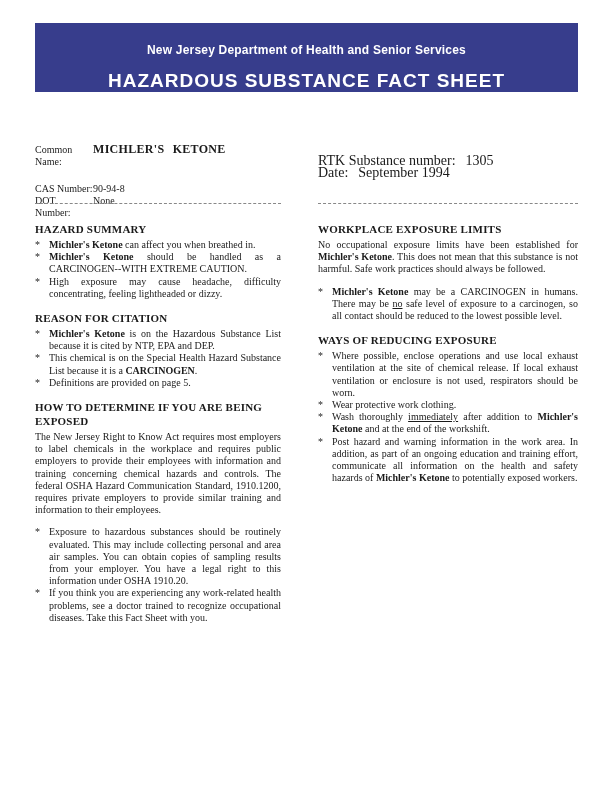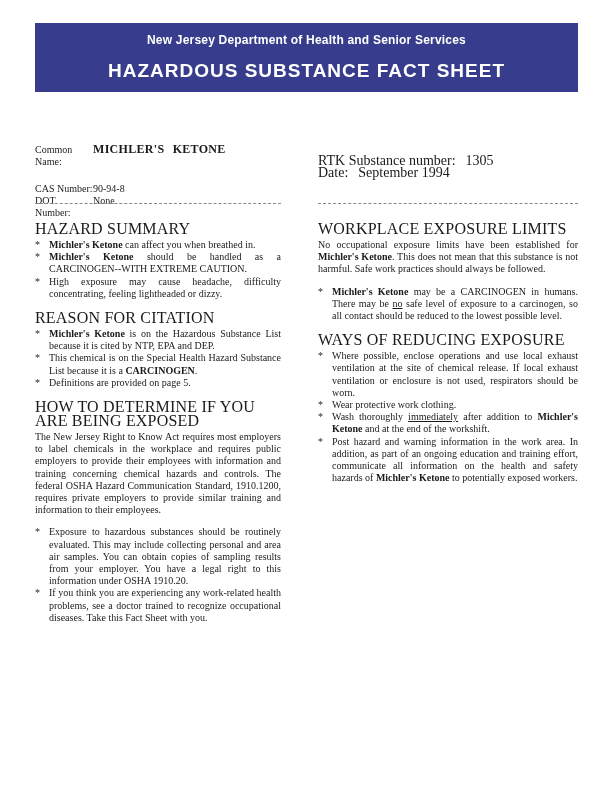--- a/index.html
+++ b/index.html
@@ -11,21 +11,21 @@
     color:#1a1a1a;
     overflow:hidden;
   }
   
   .banner{
     position:absolute;left:35px;top:23px;width:543px;height:69px;
     color:#ffffff;text-align:center;
     font-family:"Liberation Sans","DejaVu Sans",sans-serif;
     font-weight:bold;
   }
-  .banner-agency{padding-top:10px;font-size:12px;letter-spacing:.2px;}
+  .banner-agency{padding-top:20px;font-size:12px;letter-spacing:.2px;}
   .banner-title{margin-top:13px;font-size:19px;letter-spacing:1px;}
   
   .info-left{position:absolute;left:35px;top:143px;width:246px;font-size:10px;}
   .info-right{position:absolute;left:318px;top:155px;width:260px;font-size:14px;}
   .info-row{display:flex;line-height:12px;}
   .info-row .lbl{flex:none;}
   .info-left .lbl{width:58px;}
   .info-right .lbl{margin-right:10px;}
   .common-row{margin-bottom:15px;align-items:baseline;}
   .common-name{font-size:12px;font-weight:bold;word-spacing:5px;letter-spacing:.3px;}
@@ -34,21 +34,21 @@
   .divider-right{left:318px;width:260px;}
   
   .columns{
     position:absolute;left:35px;top:222px;width:543px;
     display:flex;
   }
   .col{font-size:10px;line-height:12.2px;}
   .col-left{width:246px;margin-right:37px;flex:none;}
   .col-right{width:260px;flex:none;}
   .sec-heading{
-    font-size:16px;font-weight:normal;letter-spacing:.2px;
+    font-size:11px;font-weight:bold;letter-spacing:.2px;
     margin:11px 0 3px 0;line-height:14px;
   }
   .section:first-child .sec-heading{margin-top:0;}
   .para{margin:0 0 10px 0;text-align:justify;}
   .bullet{display:flex;margin:0;}
   .bullet .marker{width:14px;flex:none;}
   .bullet .bullet-text{flex:1;text-align:justify;}
   .bullet-text b, .para b{font-weight:bold;}
 </style>
 </head>

